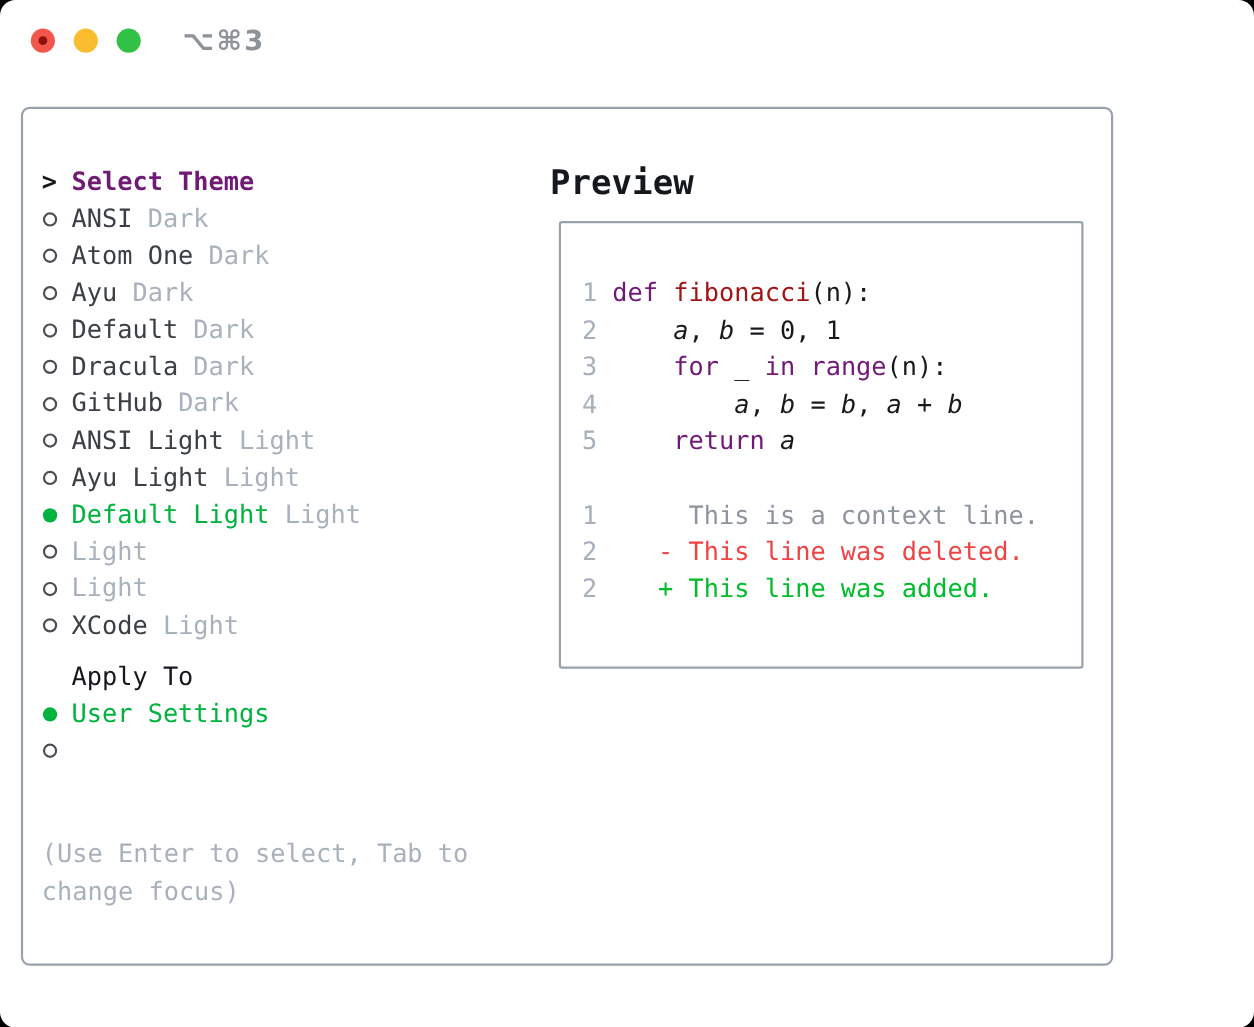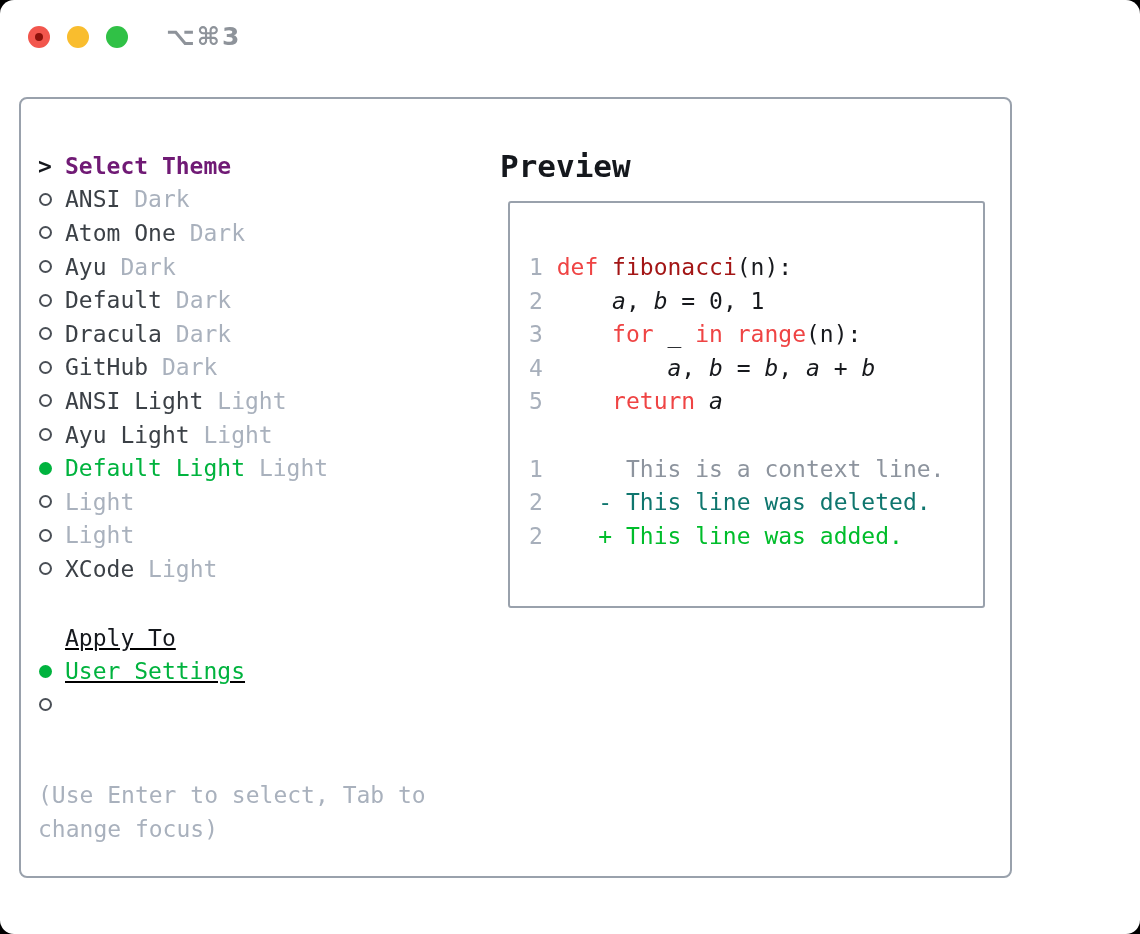--- a/index.html
+++ b/index.html
@@ -27,39 +27,39 @@
   .row{display:flex;align-items:center;height:33.6px;font-size:23px;white-space:pre;}
   .marker{width:27px;display:flex;align-items:center;}
   .cursor{font-weight:bold;color:#15181d;font-size:23px;}
   .circle{width:13px;height:13px;border-radius:50%;box-sizing:border-box;border:2px solid #4a4f56;margin-left:1px;}
   .circle.sel{border:none;background:#00b33e;}
   .hdr{font-weight:bold;color:#701a75;}
   .name{color:#3b4046;}
   .name.sel{color:#00b33e;}
   .suffix{color:#a9b1bd;}
   .theme-list{position:absolute;left:17px;top:50px;}
-  .apply-block{position:absolute;left:17px;top:522px;text-decoration:underline;}
+  .apply-block{position:absolute;left:17px;top:500px;}
   .apply-hdr{color:#15181d;}
-  .help{position:absolute;left:17px;top:680px;color:#a9b1bd;font-size:23px;line-height:33.6px;white-space:pre;}
+  .help{position:absolute;left:17px;top:662px;color:#a9b1bd;font-size:23px;line-height:33.6px;white-space:pre;}
   
   .preview-title{position:absolute;left:479px;top:50px;height:33.6px;display:flex;align-items:center;font-size:31px;font-weight:bold;color:#15181d;}
   .preview-box{
     position:absolute;left:487px;top:102px;width:477px;height:407px;
     border:2px solid #99a1ac;border-radius:3px;box-sizing:border-box;background:#fff;
     overflow:hidden;
   }
   .code{padding:48px 0 0 19px;font-size:23px;line-height:33.6px;white-space:pre;}
   .code .ln{height:33.6px;}
   .tok-num{color:#a7afbb;}
   .tok-pl{color:#17191d;}
-  .tok-kw{color:#ef4444;}
+  .tok-kw{color:#701a75;}
   .tok-fn{color:#a31515;}
   .tok-var{color:#17191d;font-style:italic;}
   .tok-ctx{color:#8d949e;}
-  .tok-del{color:#0f766e;}
+  .tok-del{color:#ef4444;}
   .tok-add{color:#00bd2b;}
 </style>
 </head>
 <body>
 
 <div class="window">
   <div class="traffic t-red"></div>
   <div class="traffic t-yellow"></div>
   <div class="traffic t-green"></div>
   <div class="win-title">⌥⌘3</div>

